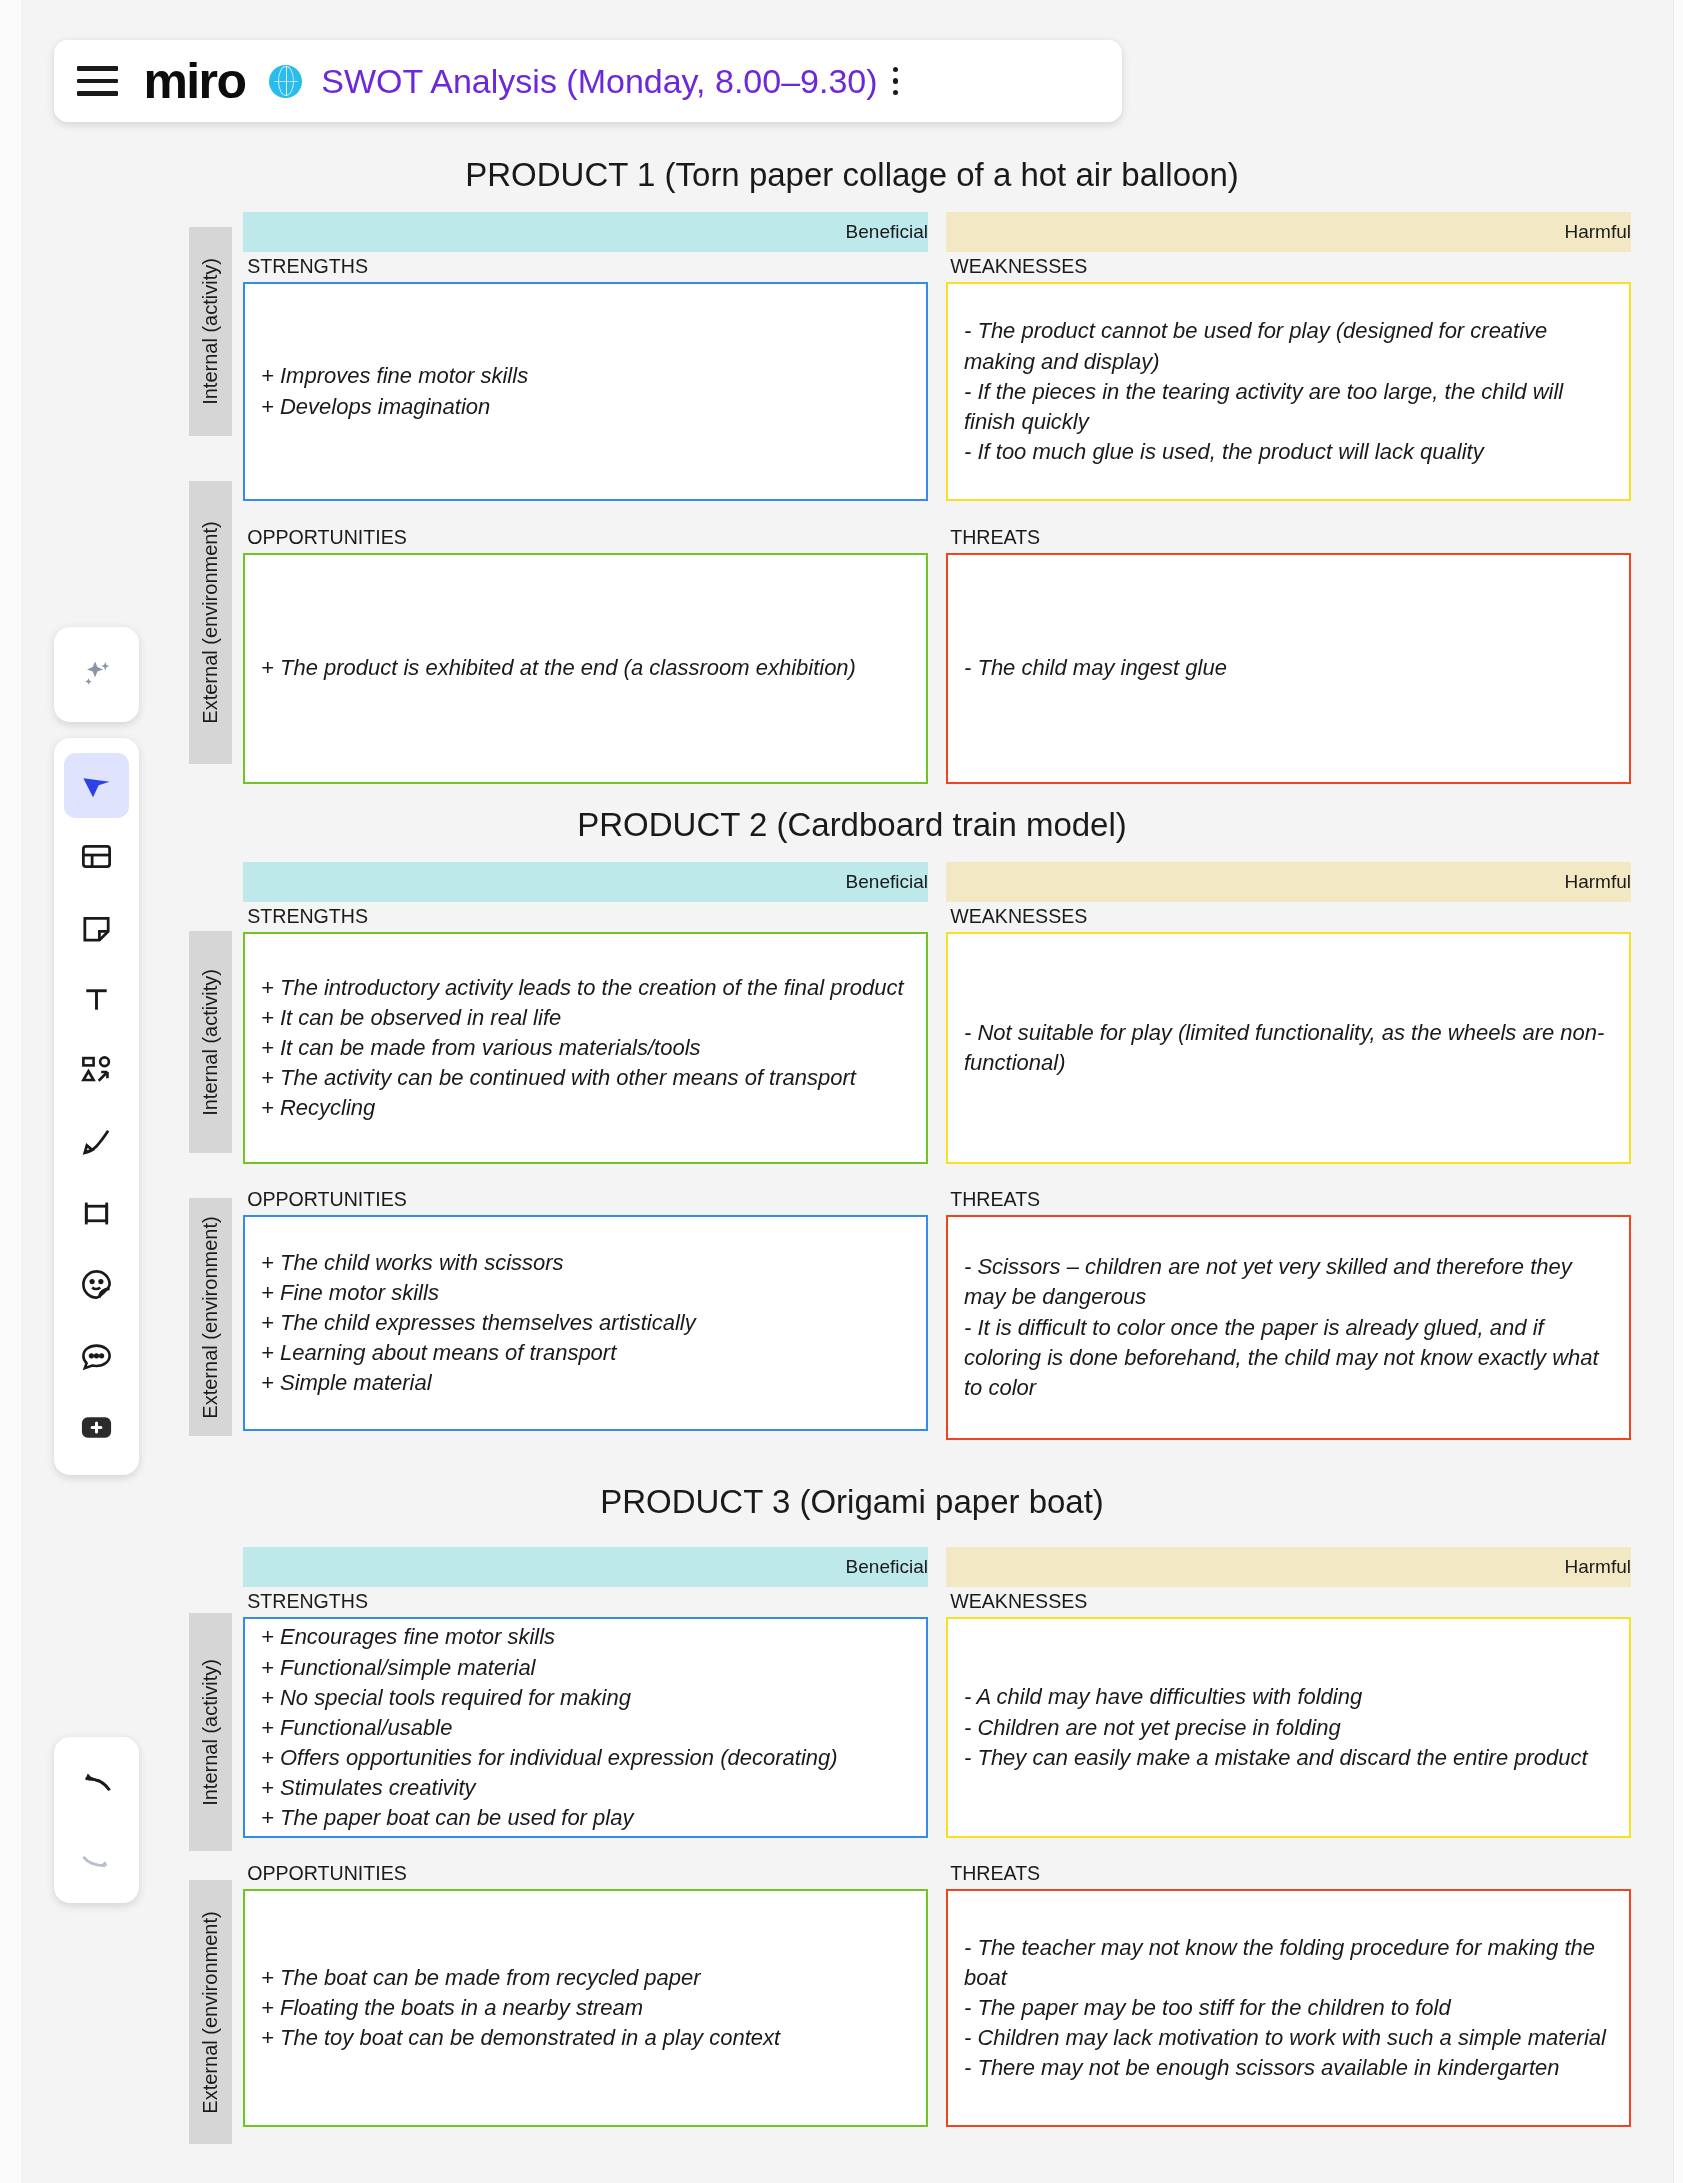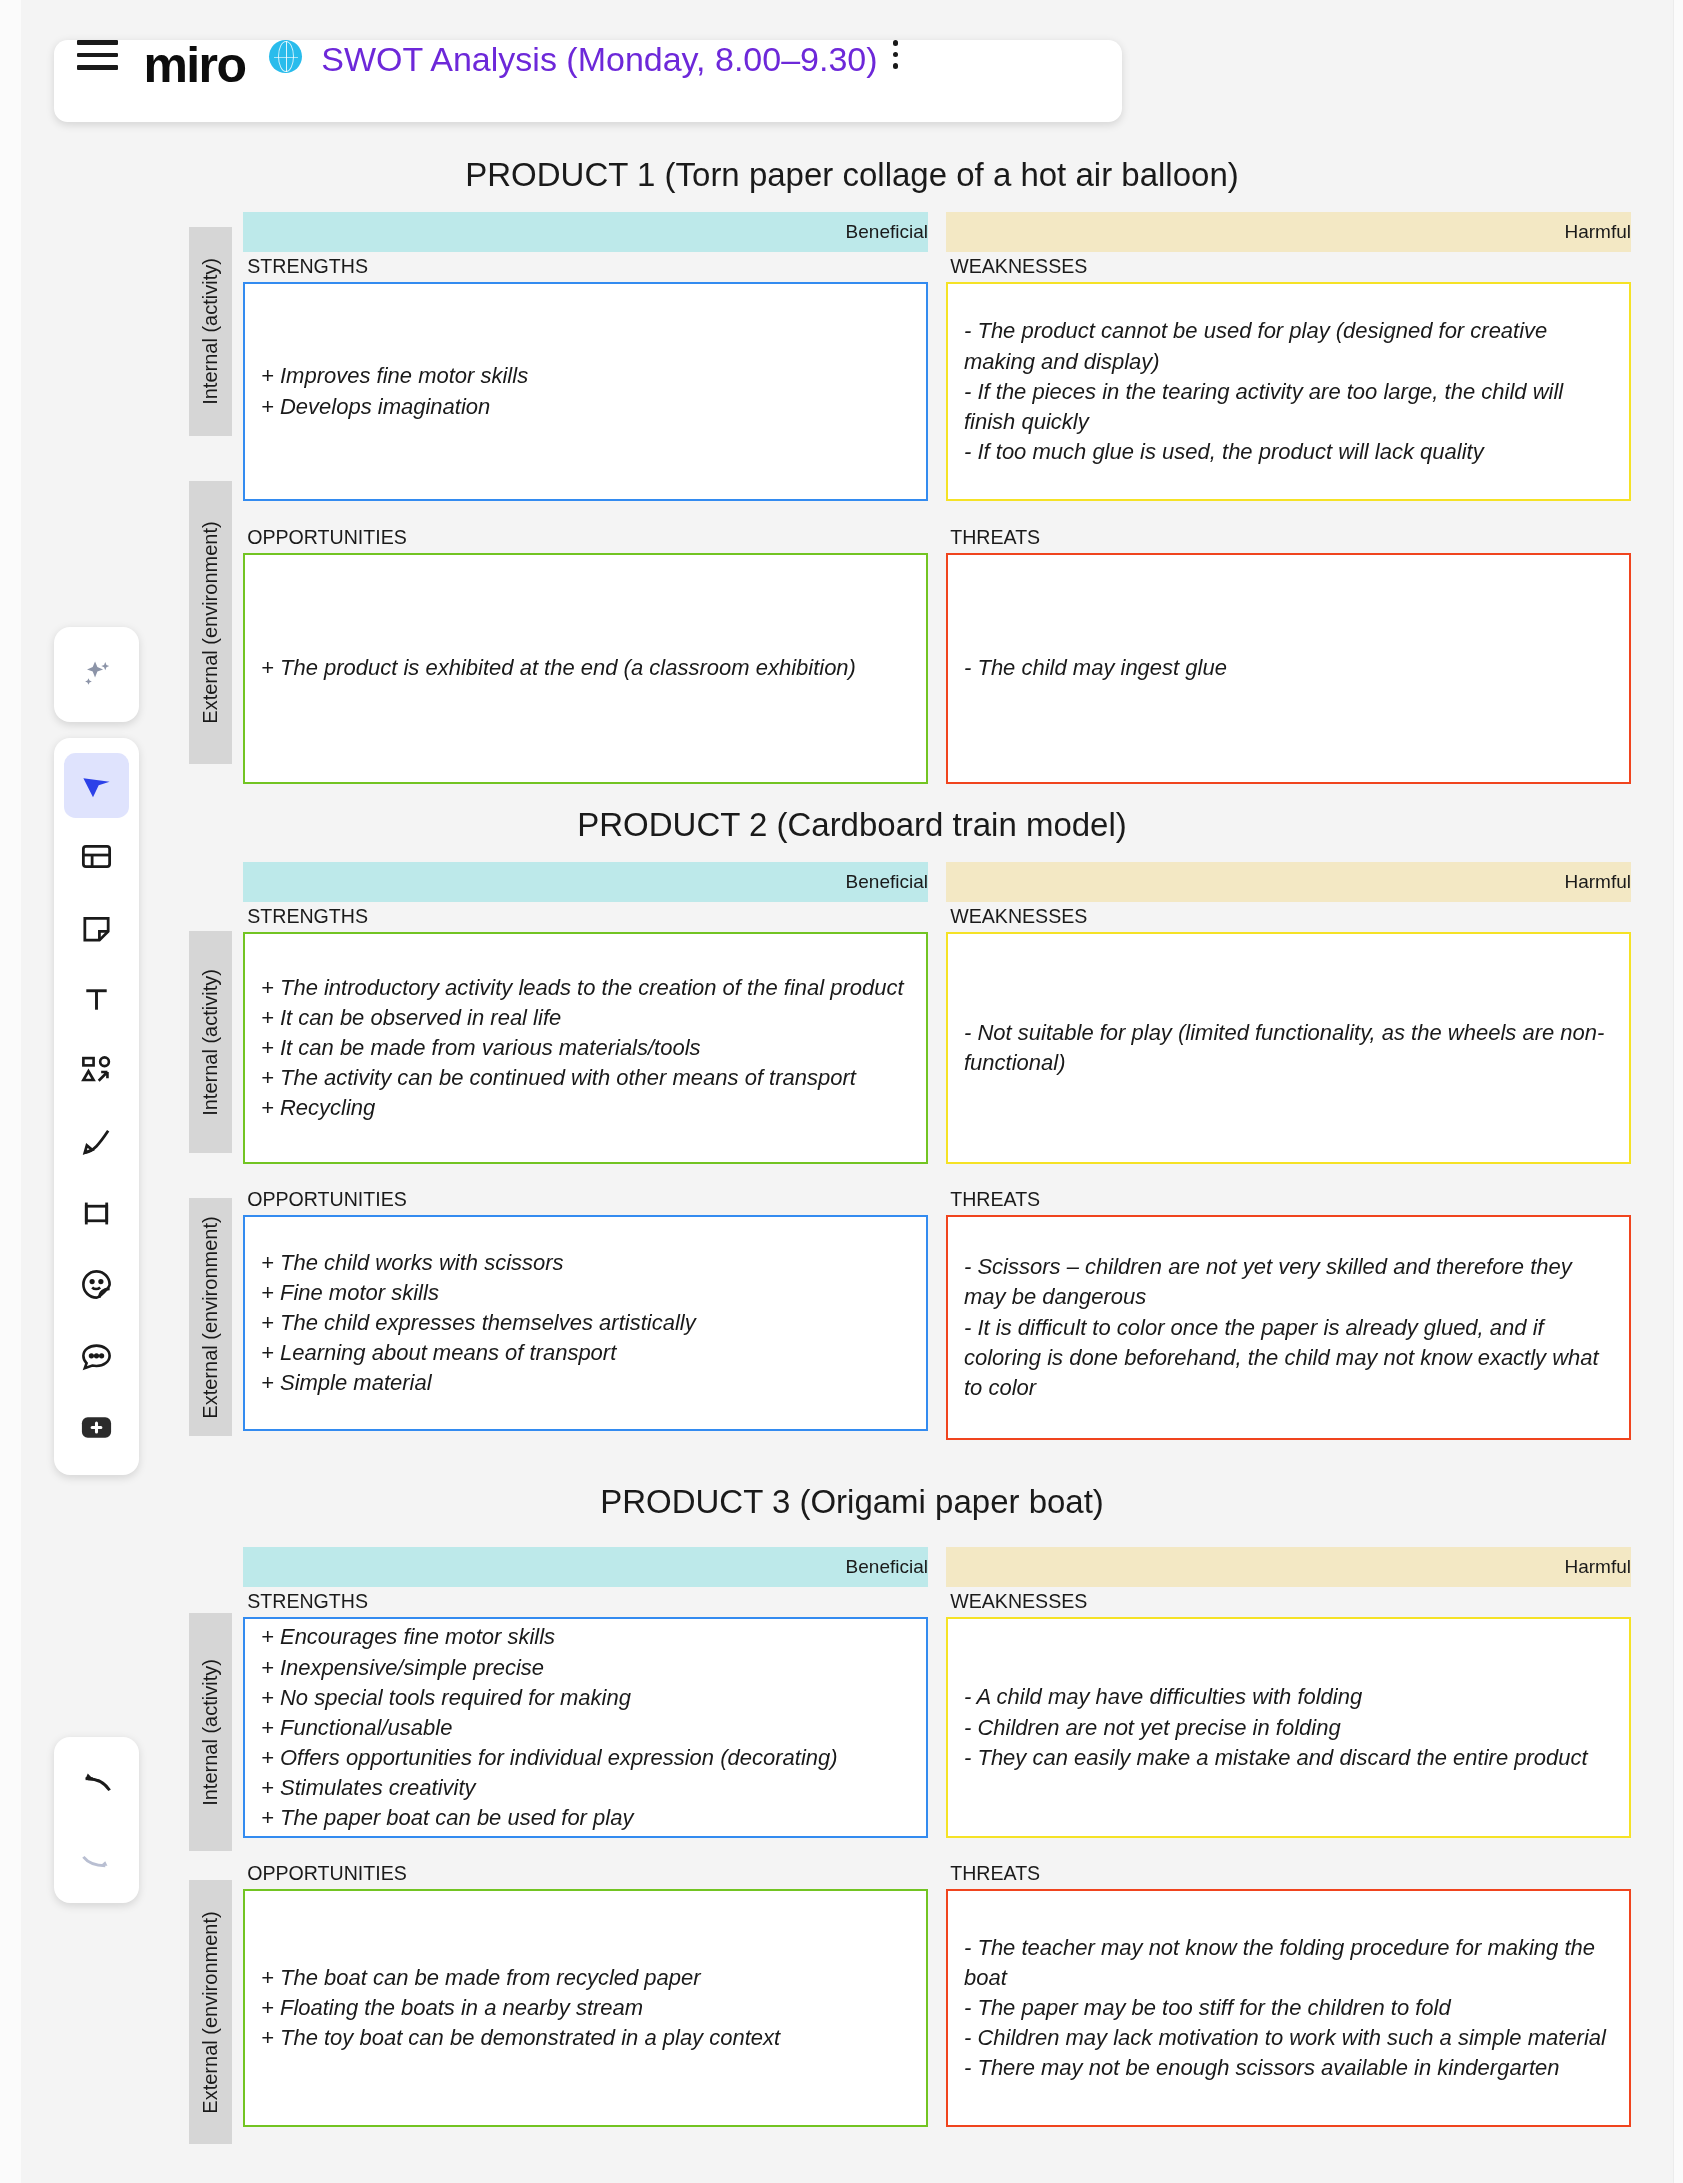--- a/index.html
+++ b/index.html
@@ -30,21 +30,21 @@
     position:absolute;right:0;top:0;width:9.5px;height:100%;
     background:#fbfbfb;border-left:0.5px solid #ececec;
   }
 
   
   #topbar{
     position:absolute;left:33px;top:40px;
     height:82px;width:1068px;
     background:#fff;border-radius:13.7px;
     box-shadow:0 2.1px 8.5px rgba(0,0,0,.13);
-    display:flex;align-items:flex-start;
+    display:flex;align-items:center;
     padding:0 23px;box-sizing:border-box;
     z-index:40;
   }
   .hamburger{width:41px;height:30px;display:flex;flex-direction:column;
     justify-content:space-between;cursor:pointer;margin-right:25.4px;}
   .hamburger span{display:block;height:4.8px;background:#1a1a1a;border-radius:1.1px;}
   .miro-logo{font-size:50px;font-weight:700;letter-spacing:-1.6px;color:#0d0d0d;
     margin-right:24px;line-height:1;font-family:"Liberation Sans",sans-serif;}
   .globe{width:33px;height:33px;border-radius:50%;
     background:#29bcec;position:relative;margin-right:19px;flex:none;}
@@ -372,21 +372,21 @@
     <div class="axis-row">
       <div class="axis-cell axis-beneficial">Beneficial</div>
       <div class="axis-cell axis-harmful">Harmful</div>
     </div>
     <div class="quad-row">
       <div class="quad">
         <div class="quad-label">STRENGTHS</div>
         <div class="quad-box b-blue" style="height:221px;">
           <ul>
               <li>+ Encourages fine motor skills</li>
-              <li>+ Inexpensive/simple precise</li>
+              <li>+ Functional/simple material</li>
               <li>+ No special tools required for making</li>
               <li>+ Functional/usable</li>
               <li>+ Offers opportunities for individual expression (decorating)</li>
               <li>+ Stimulates creativity</li>
               <li>+ The paper boat can be used for play</li>
             </ul>
         </div>
       </div>
       <div class="quad">
         <div class="quad-label">WEAKNESSES</div>

